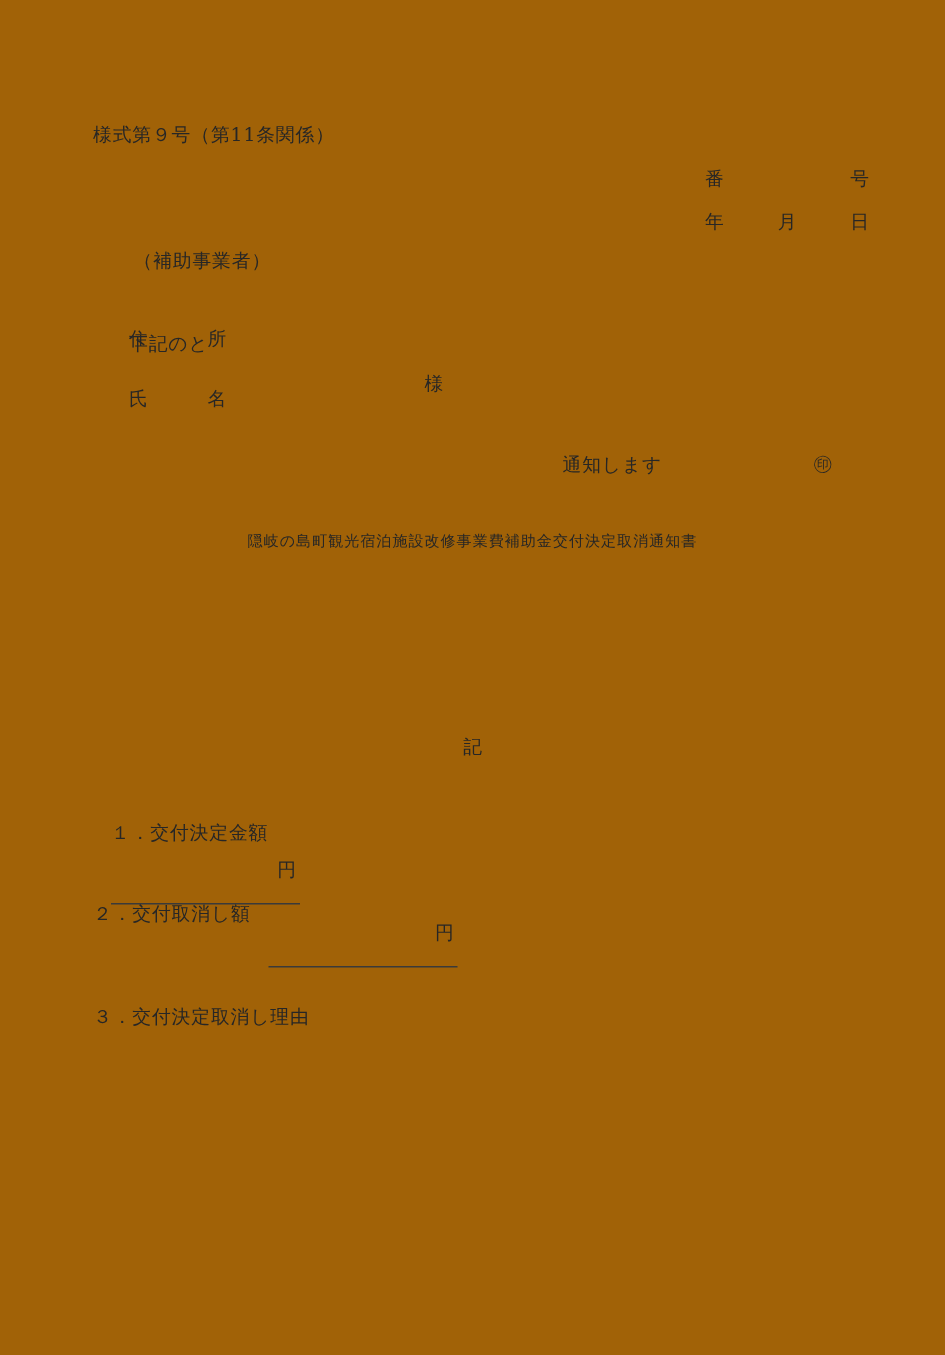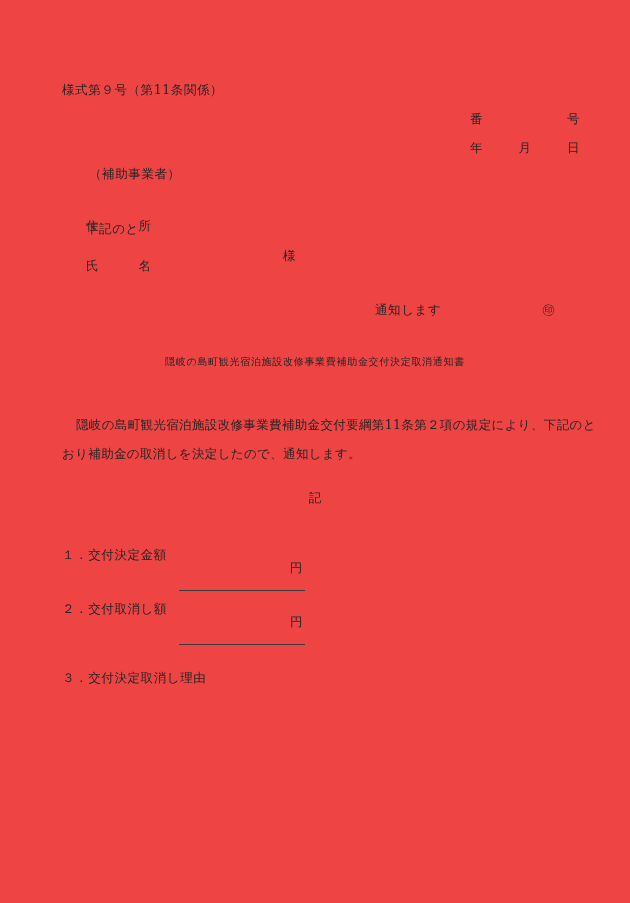--- a/index.html
+++ b/index.html
@@ -14,21 +14,21 @@
     font-family: "DejaVu Serif", "Liberation Serif", serif;
     color: #262626;
     position: relative;
     overflow: hidden;
     -webkit-font-smoothing: antialiased;
   }
 
   .page {
     position: absolute;
     inset: 0;
-    background: #ef4444;
+    background: #a16207;
   }
 
   
   .t {
     position: absolute;
     white-space: pre;
     line-height: 1;
     font-size: 12.5px;
     letter-spacing: 0.6px;
   }
@@ -112,21 +112,21 @@
   .item {
     position: absolute;
     left: 62px;
     font-size: 12.5px;
     letter-spacing: 0.6px;
     line-height: 1;
     white-space: nowrap;
     display: flex;
     align-items: baseline;
   }
-  #item-1 { top: 549px; }
+  #item-1 { top: 549px; flex-direction: column; }
   #item-2 { top: 603px; }
   #item-3 { top: 656px; margin-top: 16px; }
 
   .item-label { white-space: pre; }
 
   .item-fill {
     display: inline-block;
     width: 126px;
     margin-left: 12px;
     border-bottom: 1px solid #3a3a3a;
@@ -161,24 +161,20 @@
   <div class="t" id="addr-address-label">住　　　所</div>
   <div class="t" id="addr-phone-label">下記のと</div>
   <div class="t" id="addr-name-label">氏　　　名</div>
   <div class="t" id="addr-honorific">様</div>
 
   <div class="t" id="issuer-name">通知します</div>
   <div class="t" id="issuer-seal">㊞</div>
 
   <div id="doc-title">隠岐の島町観光宿泊施設改修事業費補助金交付決定取消通知書</div>
 
-  <div id="body-paragraph">
-    <span class="ln indent">隠岐の島町観光宿泊施設改修事業費補助金交付要綱第11条第２項の規定により、下記のと</span>
-    <span class="ln">おり補助金の取消しを決定したので、通知します。</span>
-  </div>
 
   <div id="ki-marker">記</div>
 
   <div class="item" id="item-1">
     <span class="item-label">１．交付決定金額</span>
     <span class="item-fill">
       <span></span><span class="unit">円</span>
     </span>
   </div>
 

